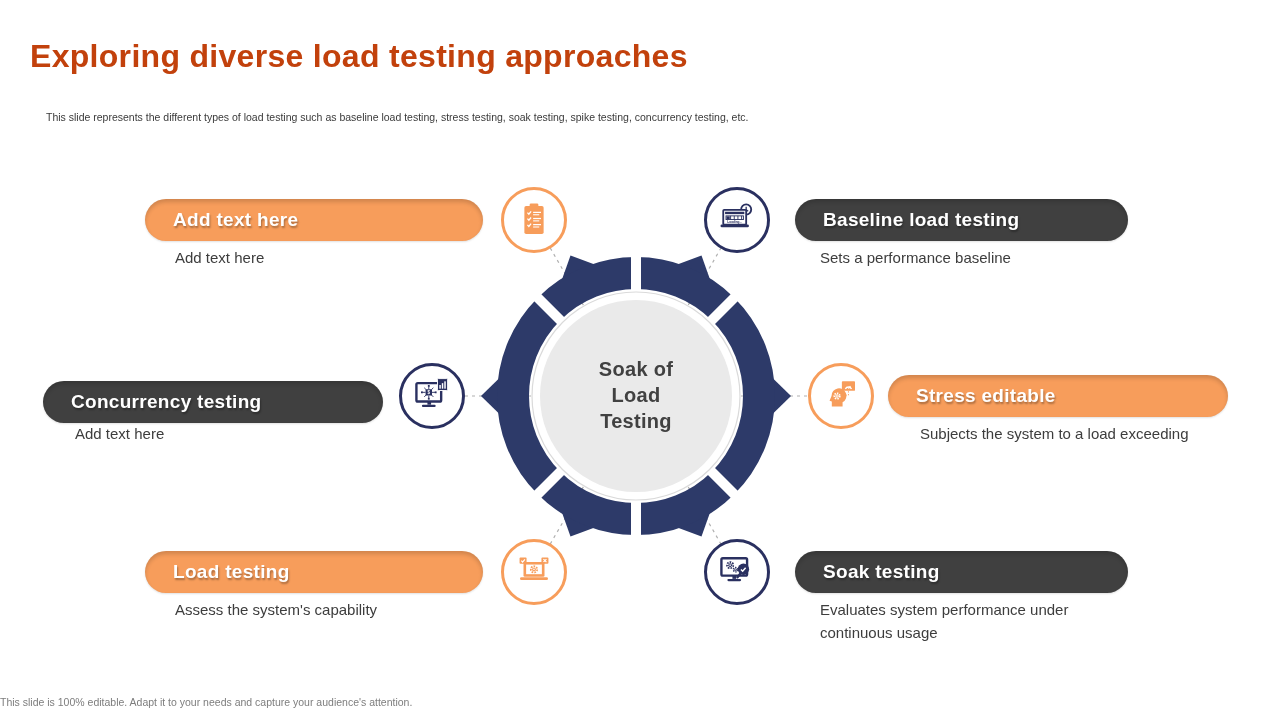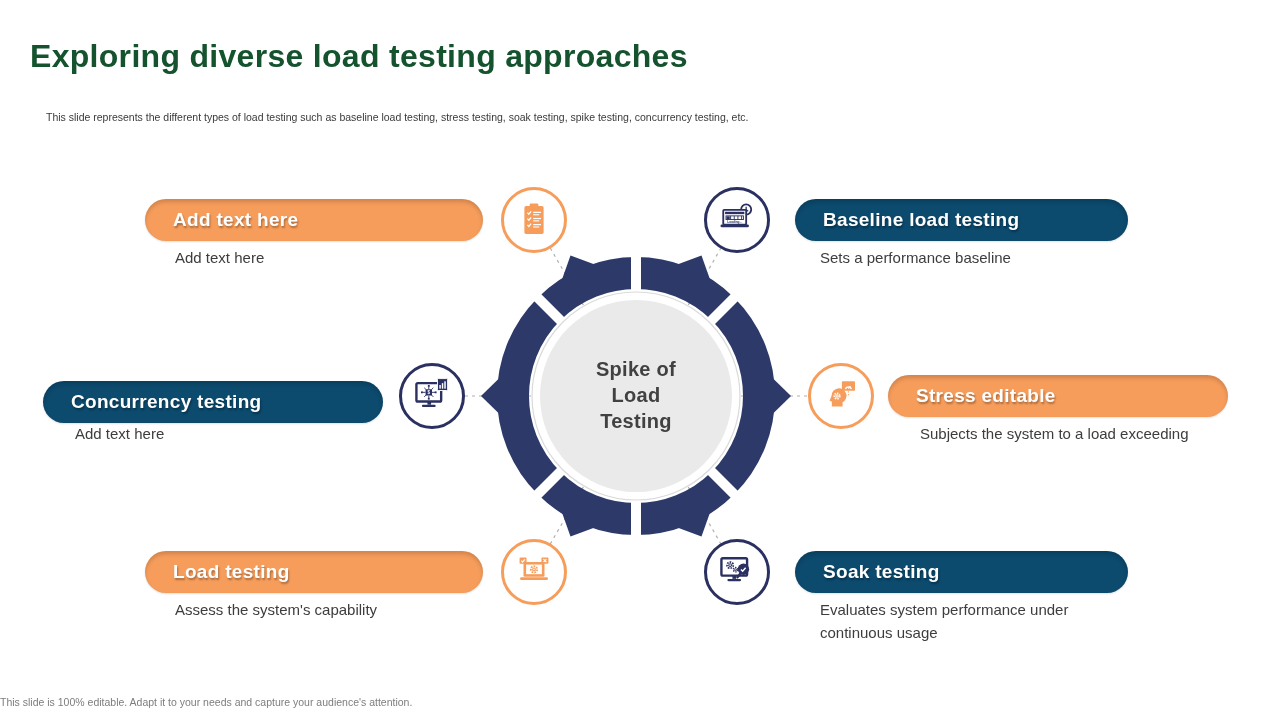--- a/index.html
+++ b/index.html
@@ -2,39 +2,39 @@
 <html><head>
 <meta charset="utf-8">
 <style>
   html,body{margin:0;padding:0;background:#fff;}
   .slide{
     position:relative;width:1280px;height:720px;background:#ffffff;overflow:hidden;
     font-family:"Liberation Sans", sans-serif;
   }
   .title{
     position:absolute;left:30px;top:38px;margin:0;
-    font-size:32px;font-weight:800;color:#14532d;letter-spacing:.3px;
+    font-size:32px;font-weight:800;color:#c2410c;letter-spacing:.3px;
   }
   .subtitle{
     position:absolute;left:30px;top:95px;margin:16px;
     font-size:10.5px;color:#3a3a3a;
   }
   .diagram-svg{position:absolute;left:0;top:0;pointer-events:none;}
   .center-label{
     position:absolute;left:536px;top:356px;width:200px;text-align:center;
     font-size:20px;font-weight:bold;color:#414141;line-height:26px;letter-spacing:.3px;
   }
   .center-label span{display:block;}
   .pill{
     position:absolute;height:42px;border-radius:21px;box-sizing:border-box;
     display:flex;align-items:center;padding:0 28px;
     box-shadow:inset 0 3px 4px rgba(0,0,0,.16), 0 1px 2px rgba(0,0,0,.12);
   }
   .pill.orange{background:#F79D5B;}
-  .pill.navy{background:#0c4a6e;}
+  .pill.navy{background:#404040;}
   .pill-label{
     font-size:19px;font-weight:bold;color:#ffffff;letter-spacing:.3px;
     text-shadow:1px 2px 2px rgba(0,0,0,.32);white-space:nowrap;
   }
   .desc{
     position:absolute;font-size:15px;color:#3d3d3d;line-height:23px;
   }
   .icon-circle{
     position:absolute;width:66px;height:66px;border-radius:50%;background:#fff;
     box-sizing:border-box;display:flex;align-items:center;justify-content:center;
@@ -83,21 +83,21 @@
       <line x1="568.8" y1="328.8" x2="528.5" y2="288.5"></line>
       <line x1="568.8" y1="463.2" x2="528.5" y2="503.5"></line>
       <line x1="703.2" y1="463.2" x2="743.5" y2="503.5"></line>
     </g>
 
     <circle cx="636" cy="396" r="104" fill="#ffffff" stroke="#dadada" stroke-width="1.2"></circle>
     <circle cx="636" cy="396" r="96" fill="#EAEAEA"></circle>
   </svg>
 
   <div class="center-label">
-    <span>Spike of</span>
+    <span>Soak of</span>
     <span>Load</span>
     <span>Testing</span>
   </div>
 
   <div class="pill orange" style="left:145px;top:199px;width:338px">
     <span class="pill-label">Add text here</span>
   </div>
   <div class="desc" style="left:175px;top:246px">Add text here</div>
   <div class="icon-circle orange" style="left:501px;top:187px">
     <svg width="42" height="42" viewBox="0 0 48 48">

